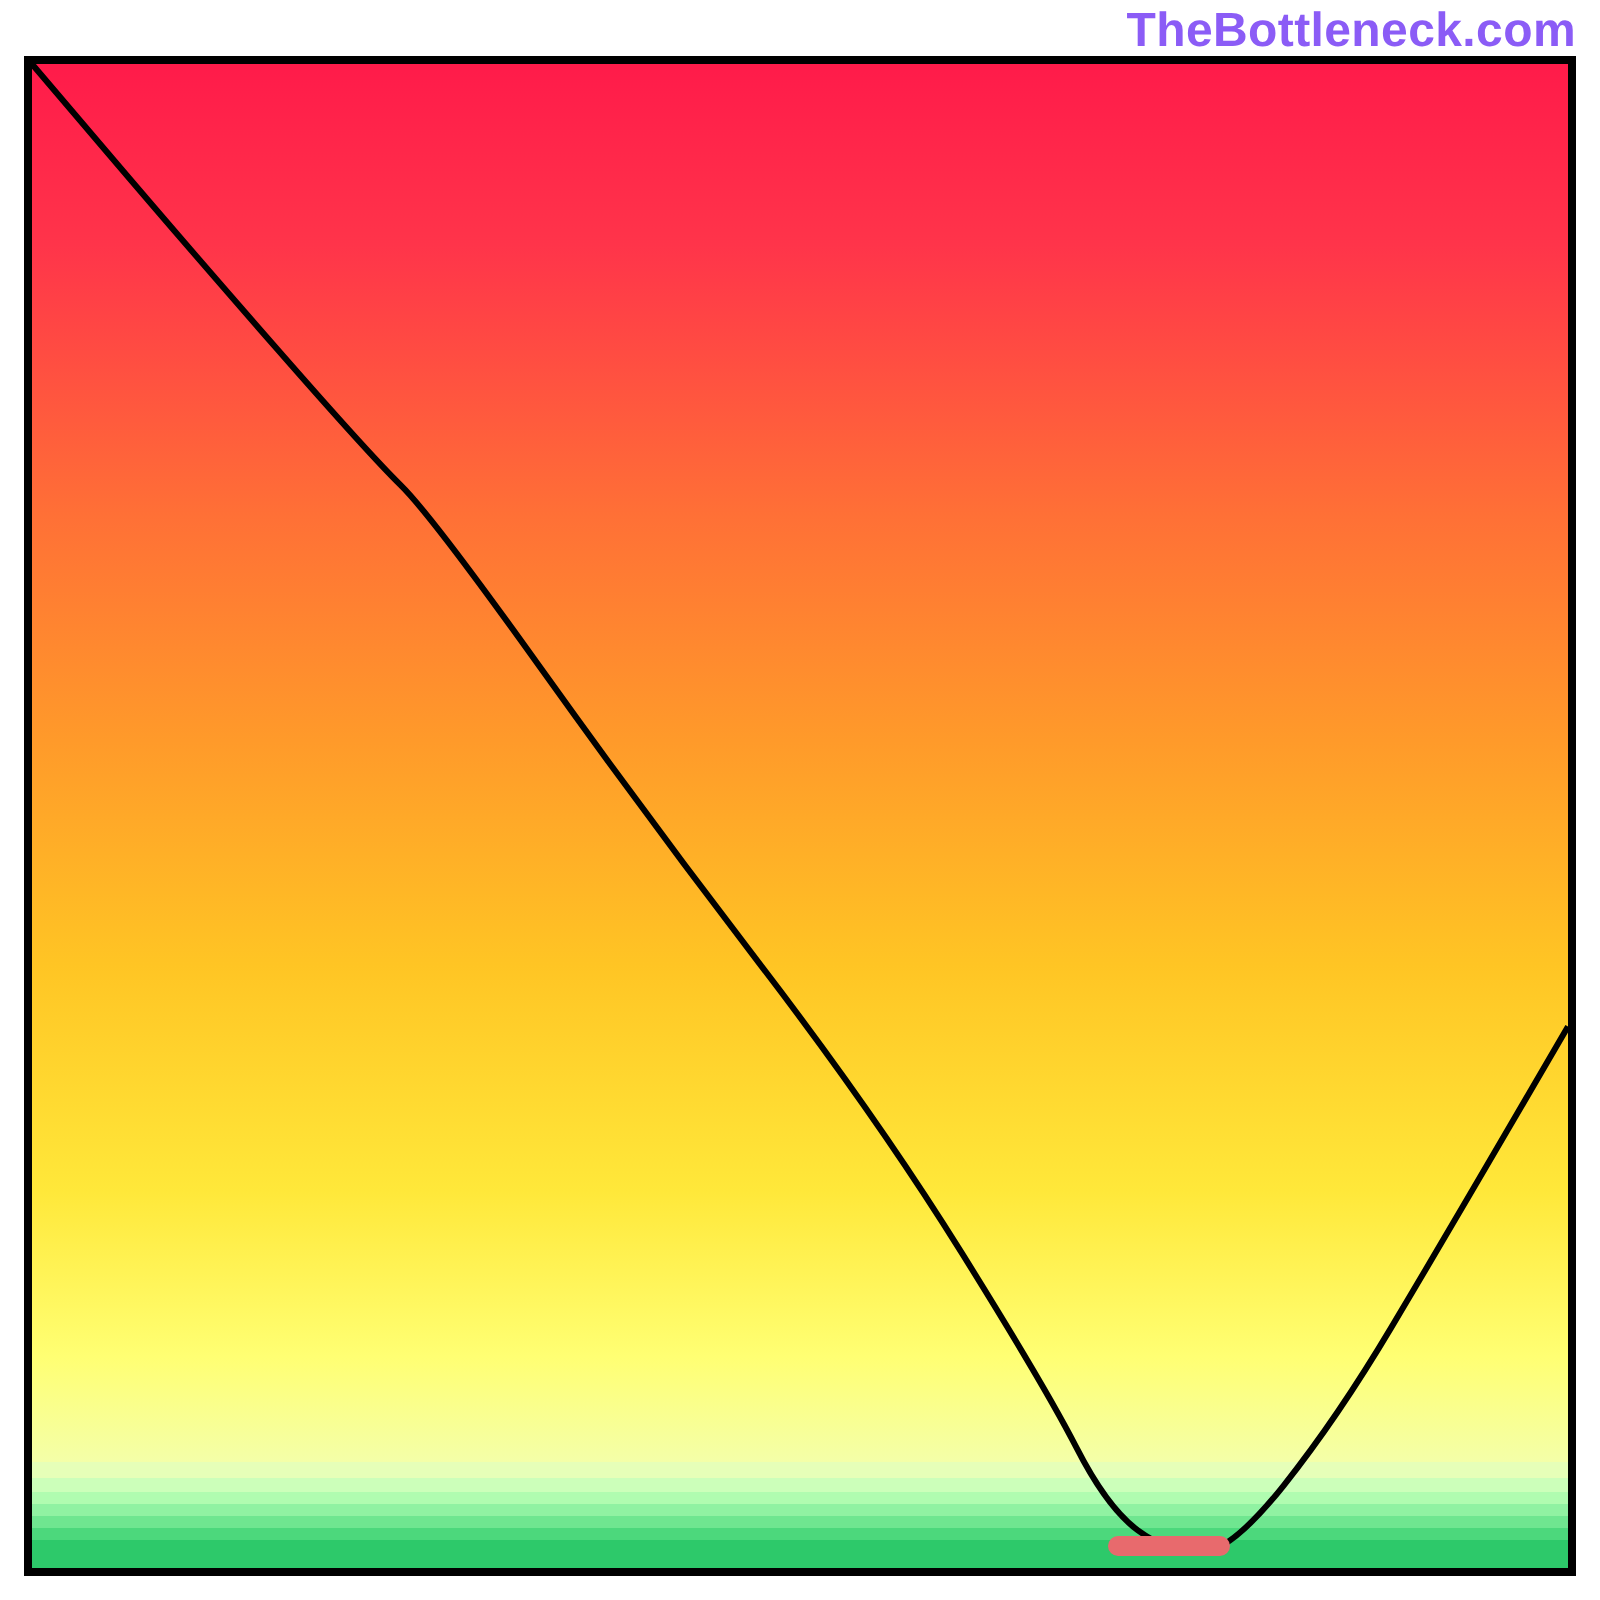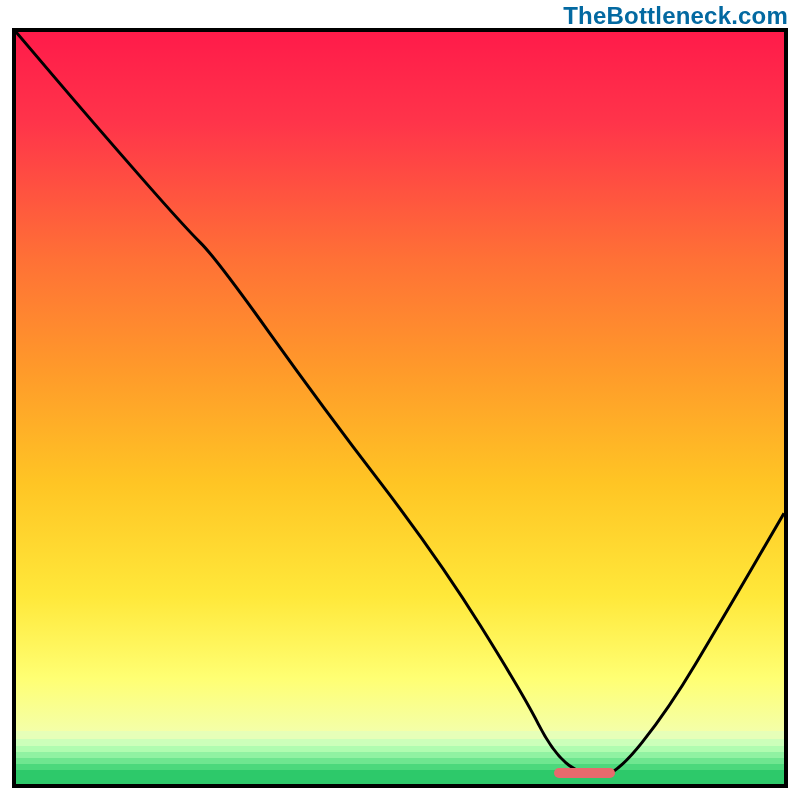--- a/index.html
+++ b/index.html
@@ -15,21 +15,21 @@
     position: relative;
     width: 800px;
     height: 800px;
   }
   .watermark {
     position: absolute;
     top: 2px;
     right: 12px;
     font-size: 24px;
     font-weight: 600;
-    color: #0369a1;
+    color: #8b5cf6;
     letter-spacing: 0.2px;
     z-index: 10;
   }
   .plot-frame {
     position: absolute;
     left: 12px;
     top: 28px;
     width: 776px;
     height: 760px;
     border: 4px solid #000;

